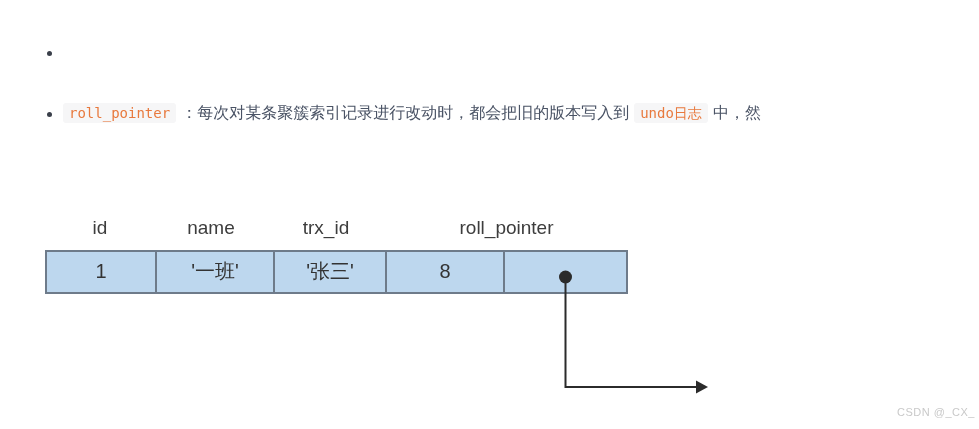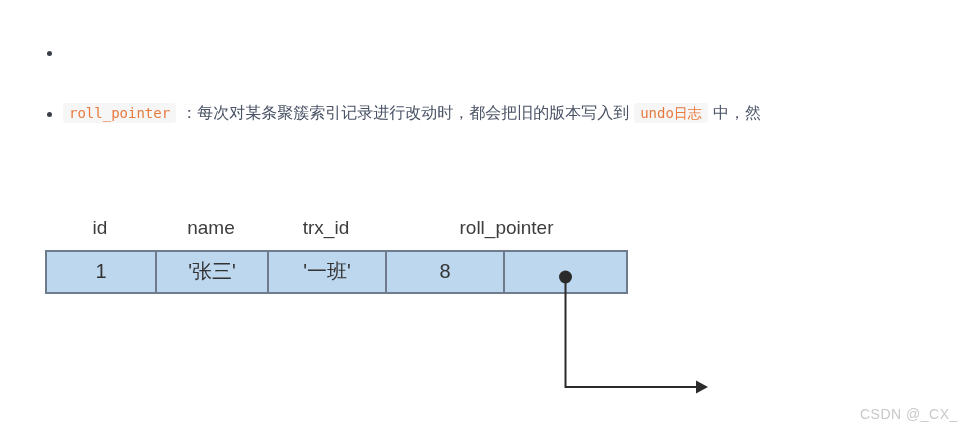--- a/index.html
+++ b/index.html
@@ -55,21 +55,21 @@
   
   .note-box{
     position:absolute;left:708px;top:362px;width:197px;height:50px;
     box-sizing:border-box;background:#fbd7a2;border:2px solid #4d4d4d;
     display:flex;align-items:center;justify-content:center;
     font-size:27px;color:#404040;
   }
   
   .watermark{
     position:absolute;left:860px;top:406px;width:115px;
-    font-size:14px;color:#c9c9c9;text-align:left;letter-spacing:.5px;
+    font-size:11px;color:#c9c9c9;text-align:right;letter-spacing:.5px;
   }
 </style>
 </head>
 <body>
 
 <div id="canvas">
 
   <div class="bullet-dot" style="top:51px"></div>
   <div class="bullet-dot" style="top:112px"></div>
 
@@ -82,22 +82,22 @@
 
   <div class="hdr-row">
     <div class="hdr-cell w1">id</div>
     <div class="hdr-cell w2">name</div>
     <div class="hdr-cell w4">trx_id</div>
     <div class="hdr-cell w5">roll_pointer</div>
   </div>
 
   <div class="data-row">
     <div class="data-cell w1">1</div>
+    <div class="data-cell w3">'一班'</div>
     <div class="data-cell w2">'张三'</div>
-    <div class="data-cell w3">'一班'</div>
     <div class="data-cell w4">8</div>
     <div class="data-cell w5"></div>
   </div>
 
   <svg id="arrow-svg" width="979" height="429" viewBox="0 0 979 429">
     <circle cx="565.5" cy="277" r="6.5" fill="#2b2b2b"></circle>
     <path d="M565.5 277 L565.5 387 L696 387" stroke="#2b2b2b" stroke-width="2" fill="none"></path>
     <polygon points="696,380.5 696,393.5 708,387" fill="#2b2b2b"></polygon>
   </svg>
 

